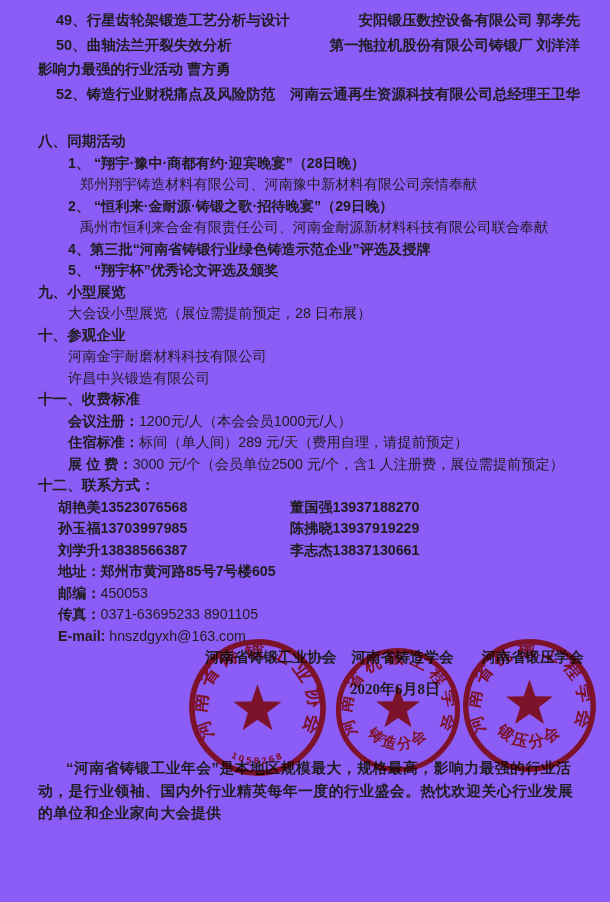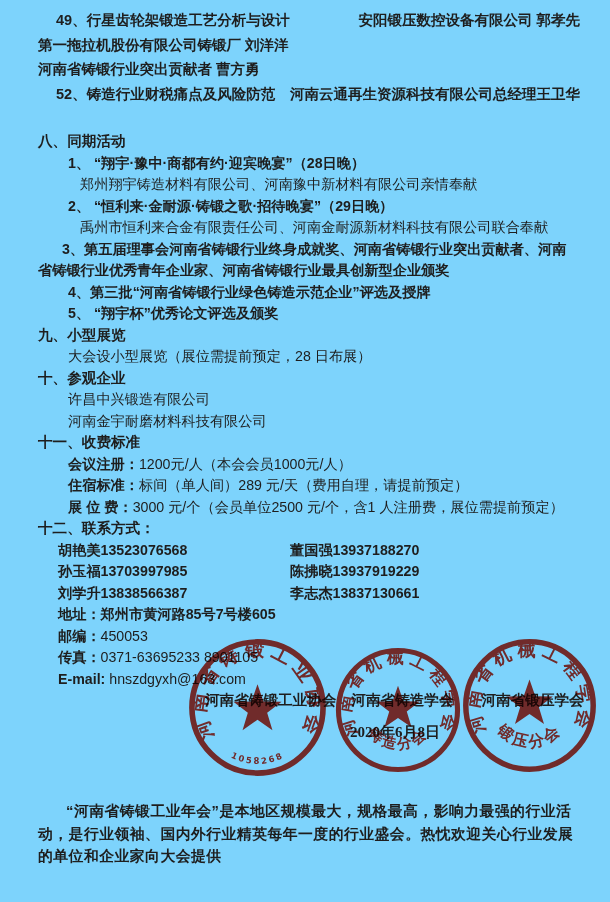--- a/index.html
+++ b/index.html
@@ -1,19 +1,19 @@
 <!DOCTYPE html>
 <html><head>
 <meta charset="utf-8">
 <style>
   html,body{margin:0;padding:0;background:#888;}
   .page{
     position:relative;
     width:610px;height:902px;
-    background:#7dd3fc;
+    background:#8b5cf6;
     overflow:hidden;
     font-family:"Liberation Sans","DejaVu Sans",sans-serif;
     color:#1e1e1e;
     -webkit-font-smoothing:antialiased;
   }
   .content{position:absolute;left:38px;right:30px;top:8px;}
   .b{font-weight:bold;}
   
   .papers{font-size:14.5px;line-height:24.6px;font-weight:bold;}
   .paper-row{display:flex;justify-content:space-between;}
@@ -45,48 +45,48 @@
 
 <div class="page">
   <div class="content">
 
     <div class="papers">
       <div class="paper-row">
         <span class="t"><span>49、</span><span>行星齿轮架锻造工艺分析与设计</span></span>
         <span class="p">安阳锻压数控设备有限公司 郭孝先</span>
       </div>
       <div class="paper-row">
+        <span class="t"><span>50、</span><span>曲轴法兰开裂失效分析</span></span>
         <span class="p">第一拖拉机股份有限公司铸锻厂 刘洋洋</span>
       </div>
       <div class="paper-row">
-        <span class="p">河南省铸锻行业突出贡献者 曹方勇</span>
+        <span class="p">影响力最强的行业活动 曹方勇</span>
       </div>
       <div class="paper-row">
         <span class="t"><span>52、</span><span>铸造行业财税痛点及风险防范</span></span>
         <span class="p">河南云通再生资源科技有限公司总经理王卫华</span>
       </div>
     </div>
 
     <div class="bodytext">
 
       <div class="h">八、同期活动</div>
       <div class="ind30 b">1、 “翔宇·豫中·商都有约·迎宾晚宴”（28日晚）</div>
       <div class="ind42">郑州翔宇铸造材料有限公司、河南豫中新材料有限公司亲情奉献</div>
       <div class="ind30 b">2、 “恒利来·金耐源·铸锻之歌·招待晚宴”（29日晚）</div>
       <div class="ind42">禹州市恒利来合金有限责任公司、河南金耐源新材料科技有限公司联合奉献</div>
-      <div class="wrapitem b">3、第五届理事会河南省铸锻行业终身成就奖、河南省铸锻行业突出贡献者、河南省铸锻行业优秀青年企业家、河南省铸锻行业最具创新型企业颁奖</div>
       <div class="ind30 b">4、第三批“河南省铸锻行业绿色铸造示范企业”评选及授牌</div>
       <div class="ind30 b">5、 “翔宇杯”优秀论文评选及颁奖</div>
 
       <div class="h">九、小型展览</div>
       <div class="ind30">大会设小型展览（展位需提前预定，28 日布展）</div>
 
       <div class="h">十、参观企业</div>
+      <div class="ind30">河南金宇耐磨材料科技有限公司</div>
       <div class="ind30">许昌中兴锻造有限公司</div>
-      <div class="ind30">河南金宇耐磨材料科技有限公司</div>
 
       <div class="h">十一、收费标准</div>
       <div class="ind30"><span class="b">会议注册：</span><span>1200元/人（本会会员1000元/人）</span></div>
       <div class="ind30"><span class="b">住宿标准：</span><span>标间（单人间）289 元/天（费用自理，请提前预定）</span></div>
       <div class="ind30"><span class="b">展 位 费：</span><span>3000 元/个（会员单位2500 元/个，含1 人注册费，展位需提前预定）</span></div>
 
       <div class="h">十二、联系方式：</div>
       <div class="ind20 phones"><span class="col1">胡艳美13523076568</span><span>董国强13937188270</span></div>
       <div class="ind20 phones"><span class="col1">孙玉福13703997985</span><span>陈拂晓13937919229</span></div>
       <div class="ind20 phones"><span class="col1">刘学升13838566387</span><span>李志杰13837130661</span></div>

